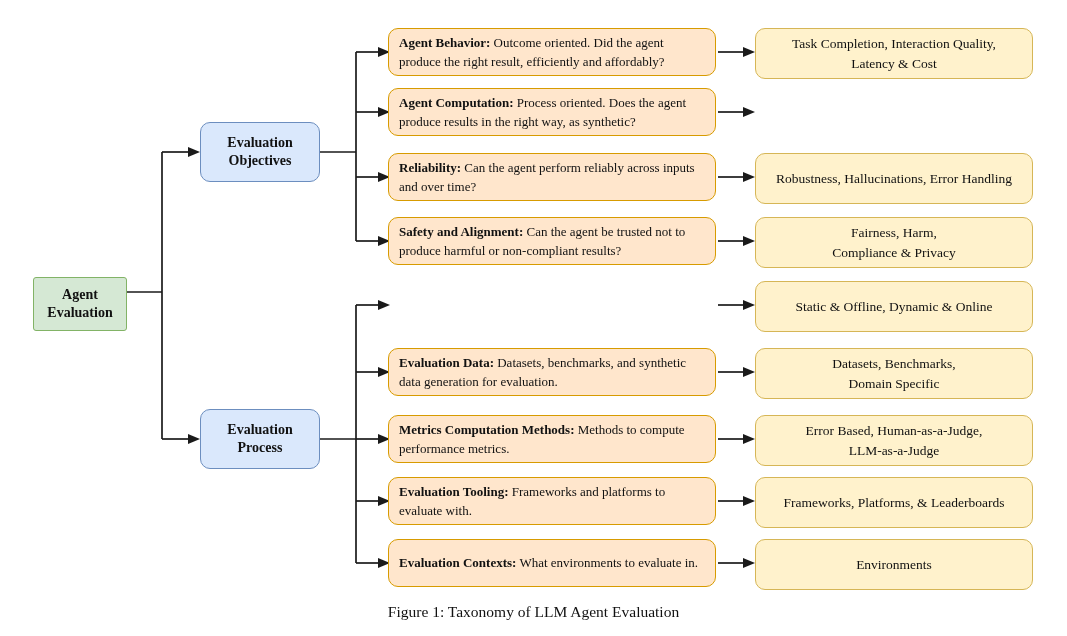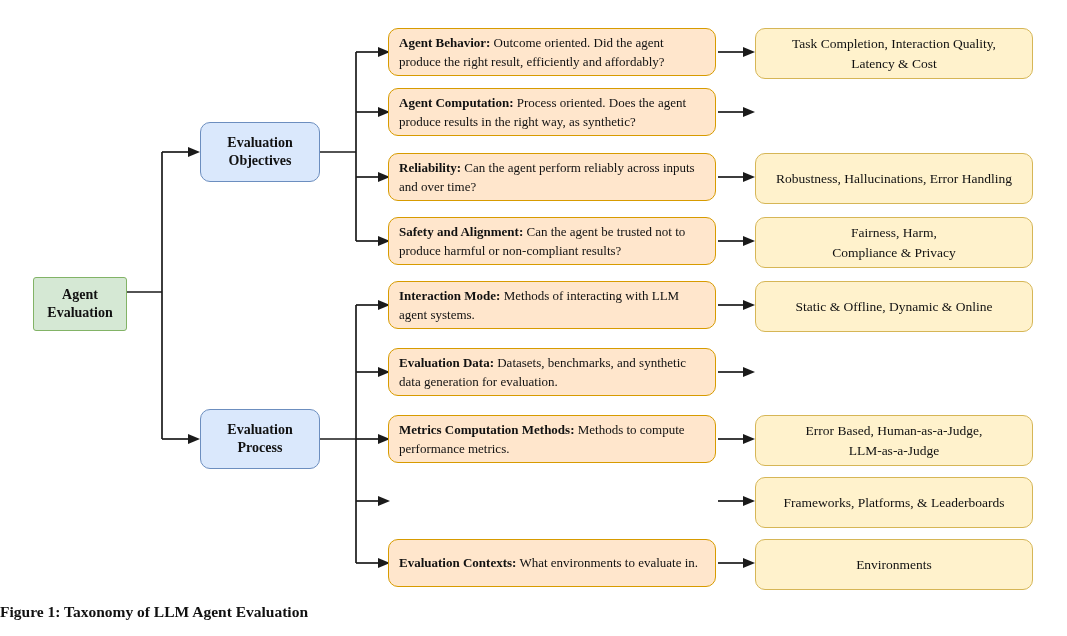--- a/index.html
+++ b/index.html
@@ -68,21 +68,22 @@
   .example-node {
     left: 755px; width: 278px; height: 51px;
     background: var(--example-fill, #fff2cc);
     border: 1.6px solid var(--example-stroke, #d6b656);
     font-size: 13.5px;
     line-height: 1.45;
   }
   .caption {
     position: absolute;
     left: 0; top: 603px; width: 1067px;
-    font-weight: bold;
+    text-align: center;
+    font-weight: normal;
     font-size: 15.5px;
   }
 </style>
 </head>
 <body>
 
 <div id="canvas">
 
   <svg id="wires" width="1067" height="636" viewBox="0 0 1067 636" xmlns="http://www.w3.org/2000/svg" aria-hidden="true">
     <defs>
@@ -144,35 +145,37 @@
     <span class="topic-text"><b>Reliability:</b><span> Can the agent perform reliably across inputs and over time?</span></span>
   </div>
   <div class="node example-node" style="top:153px">Robustness, Hallucinations, Error Handling</div>
 
   <div class="node topic-node" style="top:217px">
     <span class="topic-text"><b>Safety and Alignment:</b><span> Can the agent be trusted not to produce harmful or non-compliant results?</span></span>
   </div>
   <div class="node example-node" style="top:217px">Fairness, Harm,
 Compliance &amp; Privacy</div>
 
-  <div class="node topic-node" style="top:281px">
-    <span class="topic-text"><b>Interaction Mode:</b><span> Methods of interacting with LLM agent systems.</span></span>
-  </div>
   <div class="node example-node" style="top:281px">Static &amp; Offline, Dynamic &amp; Online</div>
 
   <div class="node topic-node" style="top:348px">
     <span class="topic-text"><b>Evaluation Data:</b><span> Datasets, benchmarks, and synthetic data generation for evaluation.</span></span>
   </div>
+  <div class="node example-node" style="top:348px">Datasets, Benchmarks,
+Domain Specific</div>
 
   <div class="node topic-node" style="top:415px">
     <span class="topic-text"><b>Metrics Computation Methods:</b><span> Methods to compute performance metrics.</span></span>
   </div>
   <div class="node example-node" style="top:415px">Error Based, Human-as-a-Judge,
 LLM-as-a-Judge</div>
 
+  <div class="node topic-node" style="top:477px">
+    <span class="topic-text"><b>Evaluation Tooling:</b><span> Frameworks and platforms to evaluate with.</span></span>
+  </div>
   <div class="node example-node" style="top:477px">Frameworks, Platforms, &amp; Leaderboards</div>
 
   <div class="node topic-node" style="top:539px">
     <span class="topic-text"><b>Evaluation Contexts:</b><span> What environments to evaluate in.</span></span>
   </div>
   <div class="node example-node" style="top:539px">Environments</div>
 
   <div class="caption">Figure 1: Taxonomy of LLM Agent Evaluation</div>
 
 </div>

